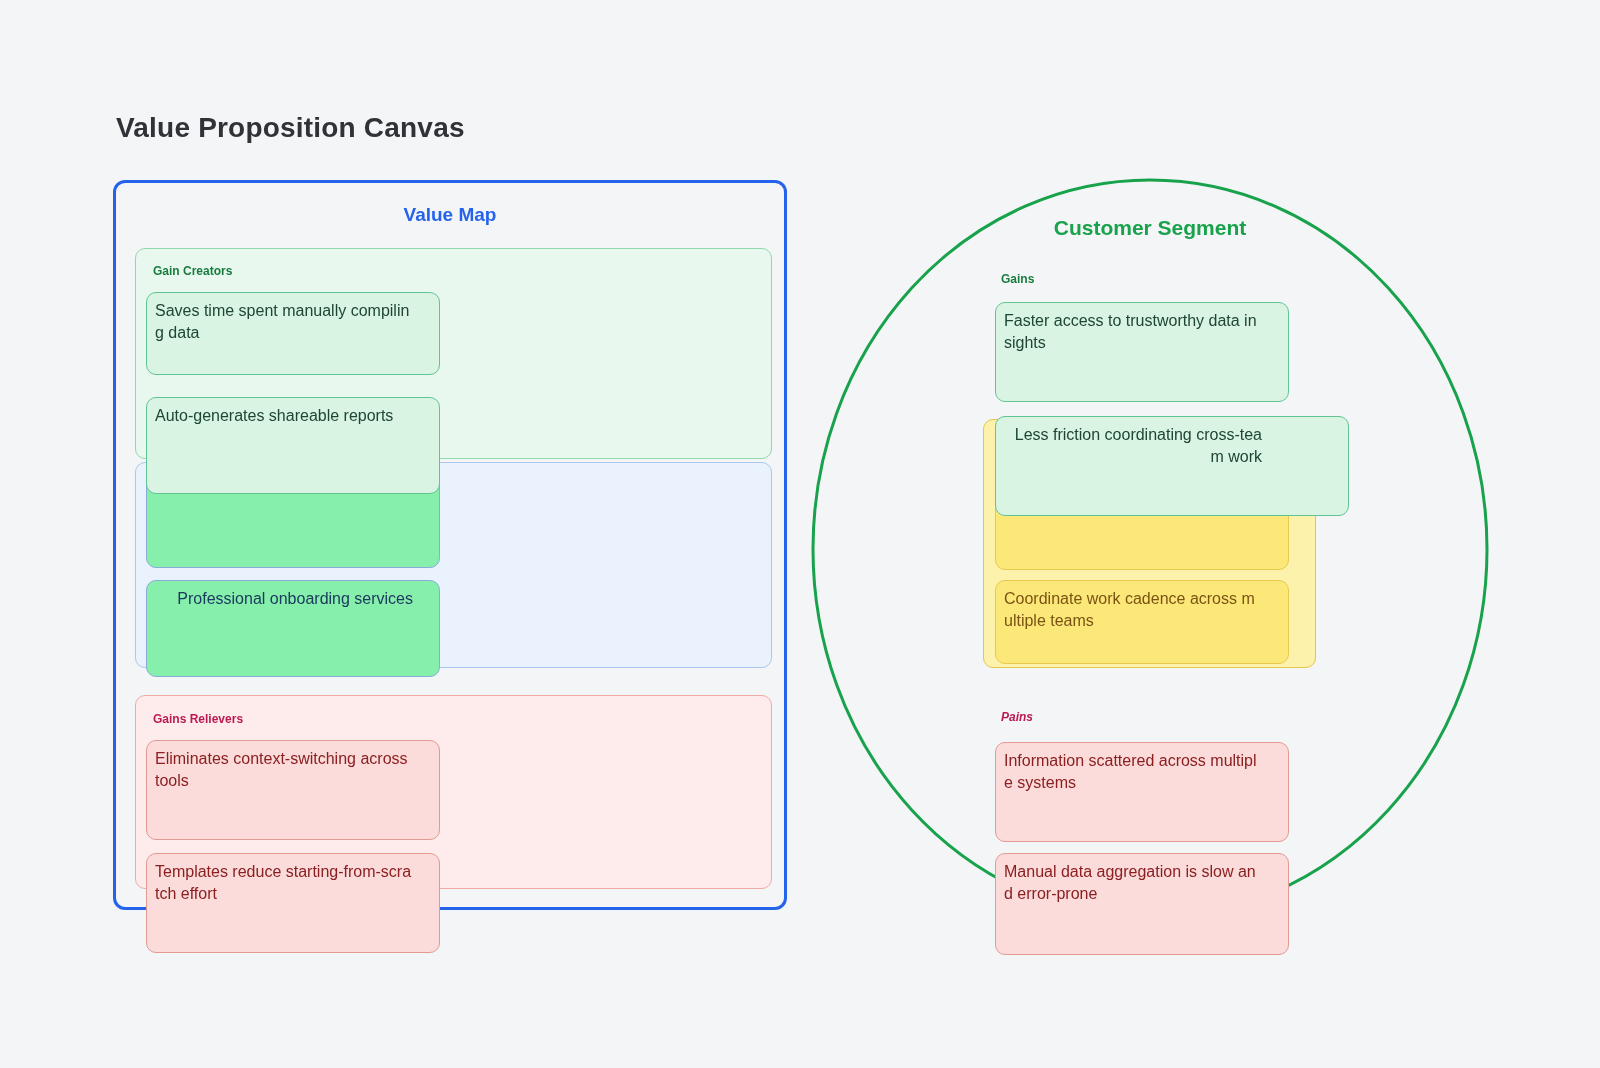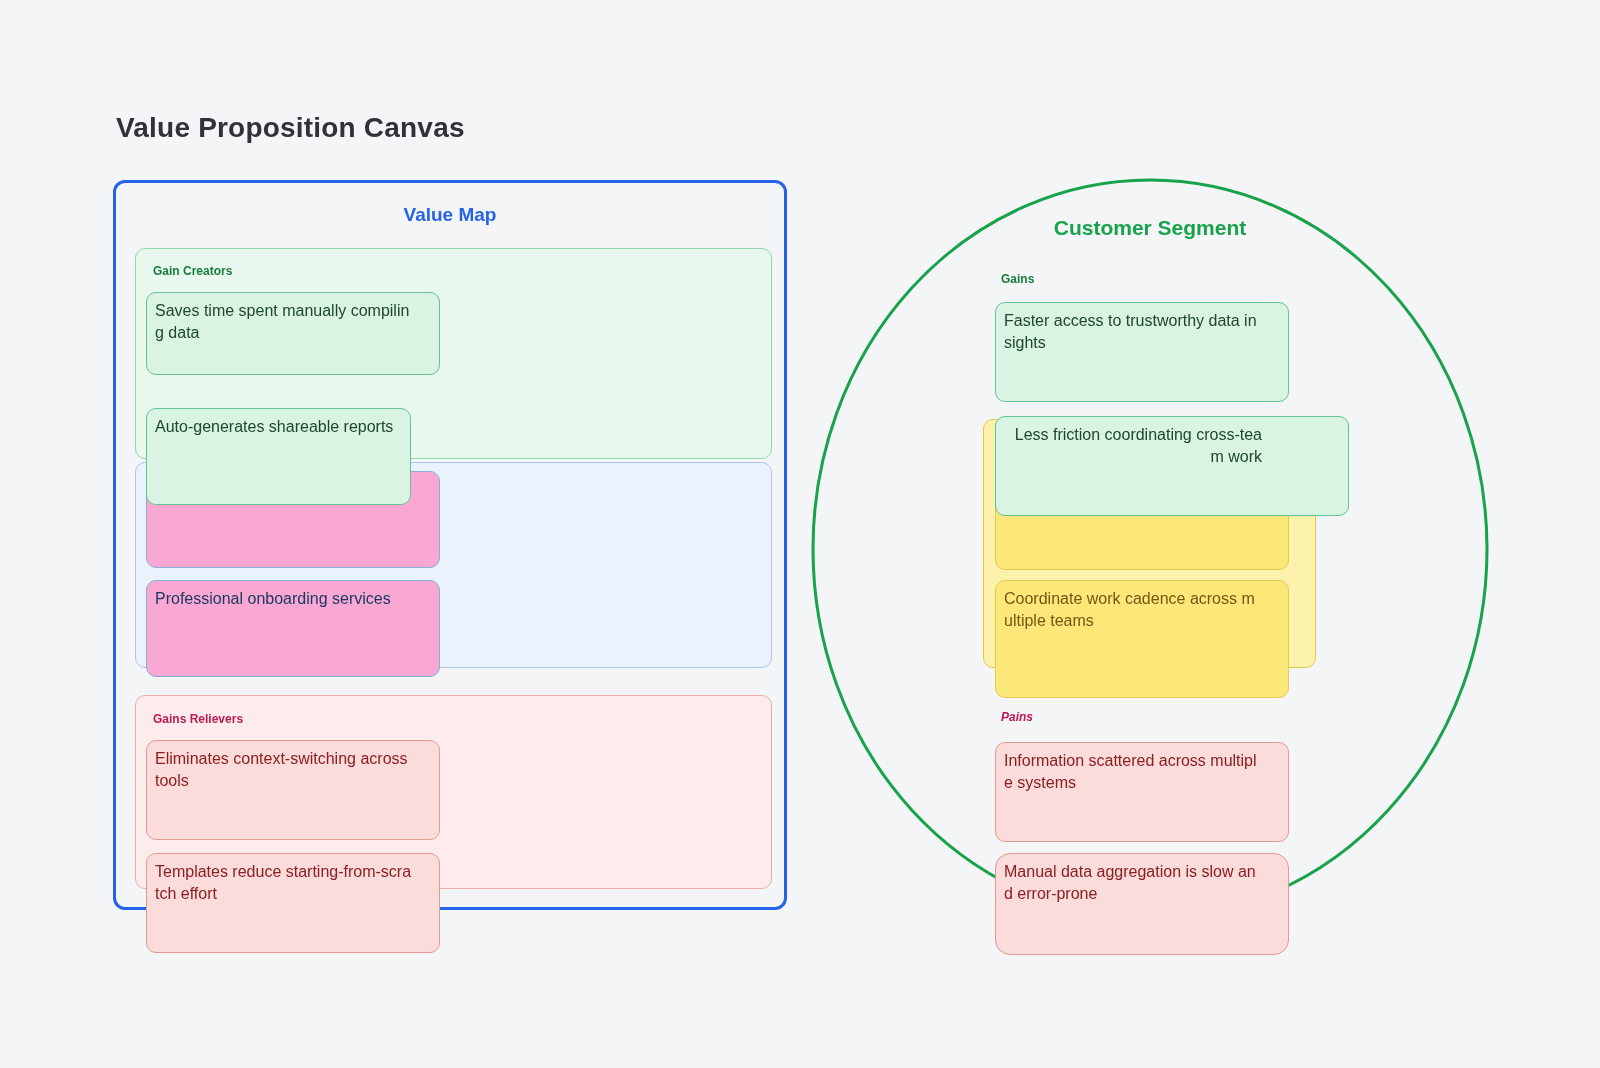--- a/index.html
+++ b/index.html
@@ -35,21 +35,21 @@
 
   .sec-label{font-size:12px;font-weight:bold;line-height:18px;}
   .lbl-green{color:#177c3d;}
   .lbl-crimson{color:#bc1a52;}
 
   .card{
     border-radius:10px;padding:7px 8px;font-size:16px;line-height:22px;
   }
   .card .t{width:258px;word-break:break-all;}
   .card-green{background:#d9f4e2;border:1.5px solid #61c492;color:#1e4633;}
-  .card-blue{background:#f9a8d4;border:1.5px solid #87aedb;color:#1c3a60;}
+  .card-blue{background:#86efac;border:1.5px solid #87aedb;color:#1c3a60;text-align:right;}
   .card-pink{background:#fbdcda;border:1.5px solid #e29a92;color:#8b1f21;}
   .card-yellow{background:#fbe878;border:1.5px solid #e6ca4f;color:#7a5314;}
 
   svg.circle-layer{pointer-events:none;}
 </style>
 </head>
 <body>
 
 <div class="canvas">
 
@@ -67,21 +67,21 @@
   <div class="abs section sec-pink" style="left:135px;top:695px;width:637px;height:194px;"></div>
   <div class="abs sec-label lbl-crimson" style="left:153px;top:710px;">Gains Relievers</div>
 
   <div class="abs card card-blue" style="left:146px;top:471px;width:294px;height:97px;">
     <div class="t"></div>
   </div>
 
   <div class="abs card card-green" style="left:146px;top:292px;width:294px;height:83px;">
     <div class="t">Saves time spent manually compiling data</div>
   </div>
-  <div class="abs card card-green" style="left:146px;top:408px;width:265px;height:97px;">
+  <div class="abs card card-green" style="left:146px;top:397px;width:294px;height:97px;">
     <div class="t">Auto-generates shareable reports</div>
   </div>
 
   <div class="abs card card-blue" style="left:146px;top:580px;width:294px;height:97px;">
     <div class="t">Professional onboarding services</div>
   </div>
 
   <div class="abs card card-pink" style="left:146px;top:740px;width:294px;height:100px;">
     <div class="t">Eliminates context-switching across tools</div>
   </div>
@@ -104,26 +104,26 @@
   <div class="abs section sec-yellow" style="left:983px;top:419px;width:333px;height:249px;"></div>
 
   <div class="abs card card-yellow" style="left:995px;top:470px;width:294px;height:100px;">
     <div class="t"></div>
   </div>
 
   <div class="abs card card-green" style="left:995px;top:416px;width:354px;height:100px;text-align:right;">
     <div class="t">Less friction coordinating cross-team work</div>
   </div>
 
-  <div class="abs card card-yellow" style="left:995px;top:580px;width:294px;height:118px;">
+  <div class="abs card card-yellow" style="left:995px;top:580px;width:294px;height:84px;">
     <div class="t">Coordinate work cadence across multiple teams</div>
   </div>
 
   <div class="abs sec-label lbl-crimson" style="left:1001px;top:708px;font-style:italic;">Pains</div>
 
   <div class="abs card card-pink" style="left:995px;top:742px;width:294px;height:100px;">
     <div class="t">Information scattered across multiple systems</div>
   </div>
-  <div class="abs card card-pink" style="left:995px;top:853px;width:294px;height:102px;border-radius:15px;">
+  <div class="abs card card-pink" style="left:995px;top:853px;width:294px;height:102px;">
     <div class="t">Manual data aggregation is slow and error-prone</div>
   </div>
 
 </div>
 
 </body></html>

